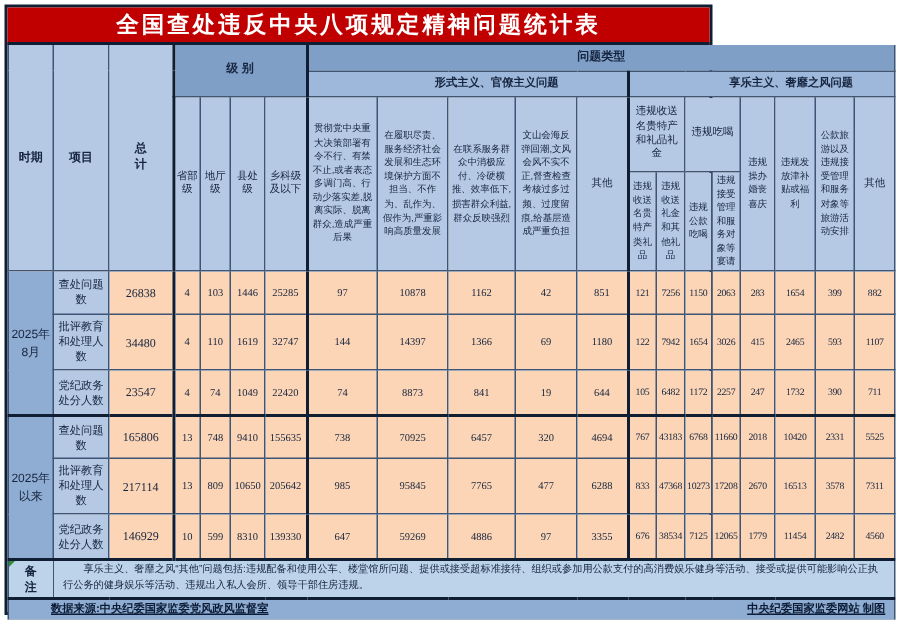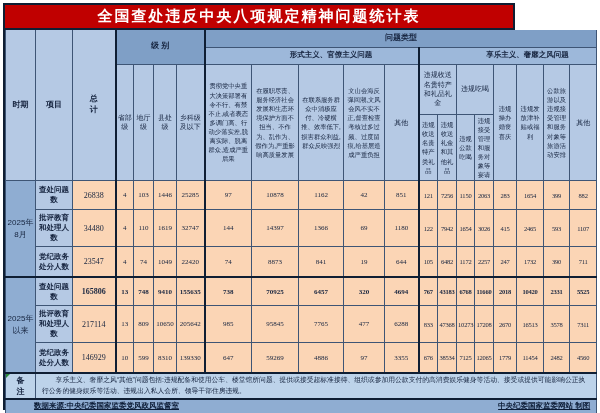--- a/index.html
+++ b/index.html
@@ -10,43 +10,43 @@
     --hdrB:#9db8da;
     --hdrC:#b5c9e4;
     --period:#8fadd2;
     --note:#bdd3ea;
     --data:#fbd5b5;
     --ink:#16243f;
   }
   *{box-sizing:border-box;margin:0;padding:0;}
   html,body{width:600px;height:413px;overflow:hidden;background:#fff;}
   body{font-family:"Liberation Sans",sans-serif;color:var(--ink);}
-  .frame{margin:3px;border:2px solid var(--thick);width:512px;height:407px;background:#fff;}
+  .frame{margin:3px;border:2px solid var(--thick);width:472px;height:407px;background:#fff;}
   .title{height:25px;background:var(--red);color:#fff;font-weight:bold;font-size:15px;
          display:flex;align-items:center;justify-content:center;letter-spacing:2px;
          border-bottom:2px solid var(--thick);}
   table{width:100%;border-collapse:collapse;table-layout:fixed;}
   th,td{border:1px solid var(--thin);text-align:center;vertical-align:middle;
         font-weight:normal;overflow:hidden;padding:0 1px;}
   thead th{font-size:7px;line-height:1.35;}
   .hA{background:var(--hdrA);font-weight:bold;font-size:8px;}
   .hB{background:var(--hdrB);font-weight:bold;font-size:7.5px;padding-left:40px;}
   .hC{background:var(--hdrC);}
   .longtxt{font-size:6.3px;line-height:1.45;padding:1px 2px;}
   .pre{white-space:pre-line;}
   .corner{font-size:8px;font-weight:bold;background:var(--hdrC);}
   .r1{height:17px;} .r2{height:17px;} .r3{height:50px;} .r4{height:66px;}
   tbody th.period{background:var(--period);font-size:8px;font-weight:normal;white-space:pre-line;line-height:1.5;}
-  tbody th.rlabel{background:var(--hdrC);font-size:7.5px;font-weight:bold;line-height:1.35;padding:0 2px;}
+  tbody th.rlabel{background:var(--hdrC);font-size:7.5px;font-weight:normal;line-height:1.35;padding:0 2px;}
   td.num{background:var(--data);font-family:"Liberation Serif",serif;font-size:7px;}
   td.num.c0{font-size:8px;}
   td.num.narrow{font-size:6.5px;letter-spacing:-0.2px;}
   
   .br-thick{border-right:2px solid var(--thick)!important;margin-top:44px;}
-  .tt{border-top:2px solid var(--thick)!important;font-weight:bold;}
+  .tt{border-top:2px solid var(--thick)!important;}
   thead tr.r1 th{border-top:none;}
   .row-a{height:29px;} .row-b{height:37px;} .row-c{height:30px;}
   tfoot .note-row th{background:var(--note);font-size:8px;font-weight:bold;white-space:pre-line;
         line-height:1.4;border-top:2px solid var(--thick);position:relative;}
   tfoot .note-row th::before{content:"";position:absolute;left:0;top:0;
         border-left:4px solid #2e8b3a;border-bottom:4px solid transparent;}
   tfoot .note-row td{background:var(--note);font-size:6.8px;text-align:left;line-height:1.6;
         padding:1px 6px;border-top:2px solid var(--thick);height:22px;}
   tfoot .note-row td .note-text{text-indent:2em;display:block;}
   tfoot .src-row td{background:var(--period);height:15px;border-top:2px solid var(--thick);padding:0;}

